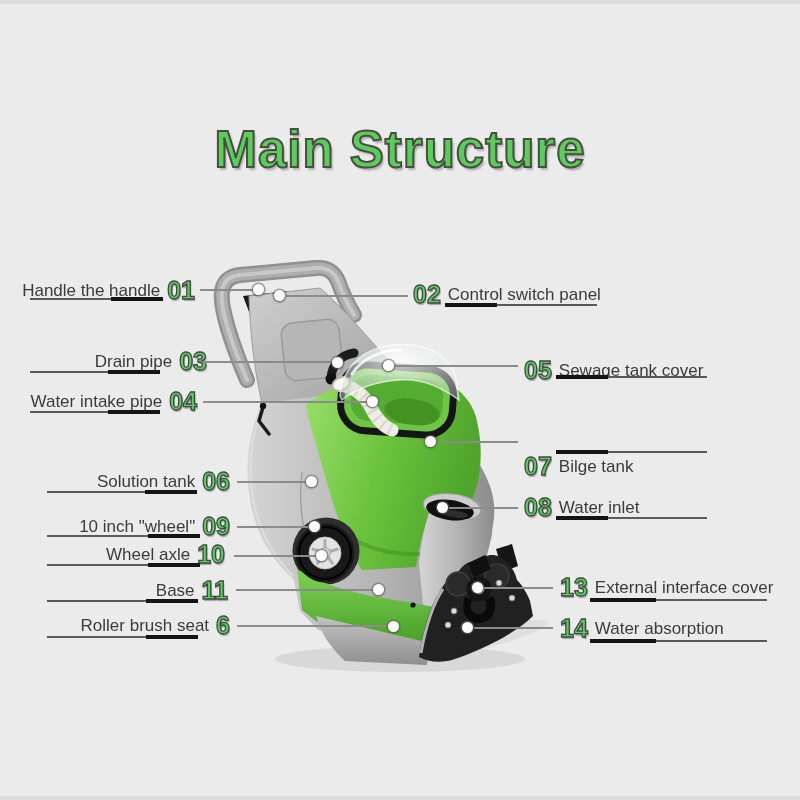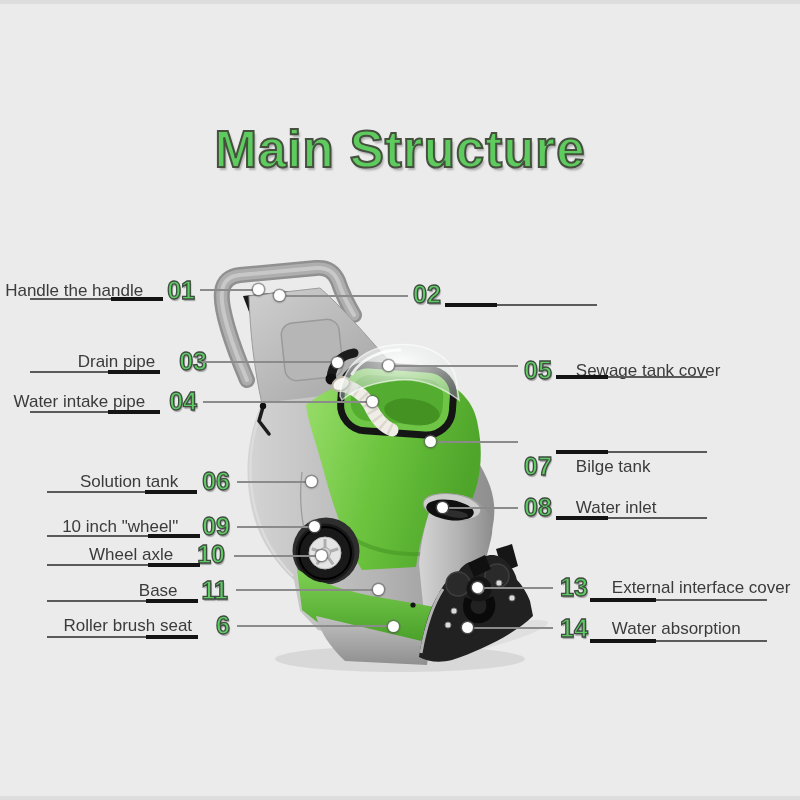--- a/index.html
+++ b/index.html
@@ -9,21 +9,21 @@
     font-family:"Liberation Sans",sans-serif;
   }
   .title{
     position:absolute;top:116px;left:0;width:100%;text-align:center;
     font-size:51px;font-weight:bold;letter-spacing:1px;
     color:#5ecb5e;-webkit-text-stroke:2px #45503f;
     text-shadow:2px 3px 2px rgba(80,80,80,.38);
   }
   .machine{position:absolute;left:0;top:0;}
   .co-label{
-    position:absolute;height:32px;display:flex;align-items:center;gap:24px;
+    position:absolute;height:32px;display:flex;align-items:center;gap:7px;
     white-space:nowrap;
     text-align:right;
   }
   .co-label.ls{justify-content:flex-end;}
   .co-label.rs{justify-content:flex-start;}
   .co-text{font-size:17px;color:#3b3b3b;line-height:1;}
   .co-num{
     font-size:25px;font-weight:bold;line-height:1;color:#5ecb63;
     -webkit-text-stroke:1.3px #3f4a40;
     text-shadow:1px 1.5px 1px rgba(70,70,70,.45);
@@ -277,20 +277,21 @@
     <div class="co-underline ls-u" style="left:47px;top:632px;width:151px">
         <i></i>
       </div>
     <div class="leader" style="left:237px;top:621px;width:157px"></div>
     <div class="dot" style="left:388px;top:617px"></div>
   </div>
 
   <div>
     <div class="co-label rs" style="left:413px;top:274px;width:250px">
       <span class="co-num">02</span>
+      <span class="co-text">Control switch panel</span>
     </div>
     <div class="co-underline rs-u" style="left:445px;top:300px;width:152px">
         <i></i>
       </div>
     <div class="leader" style="left:286px;top:291px;width:122px"></div>
     <div class="dot" style="left:274px;top:286px"></div>
   </div>
 
   <div>
     <div class="co-label rs" style="left:524px;top:350px;width:250px">

